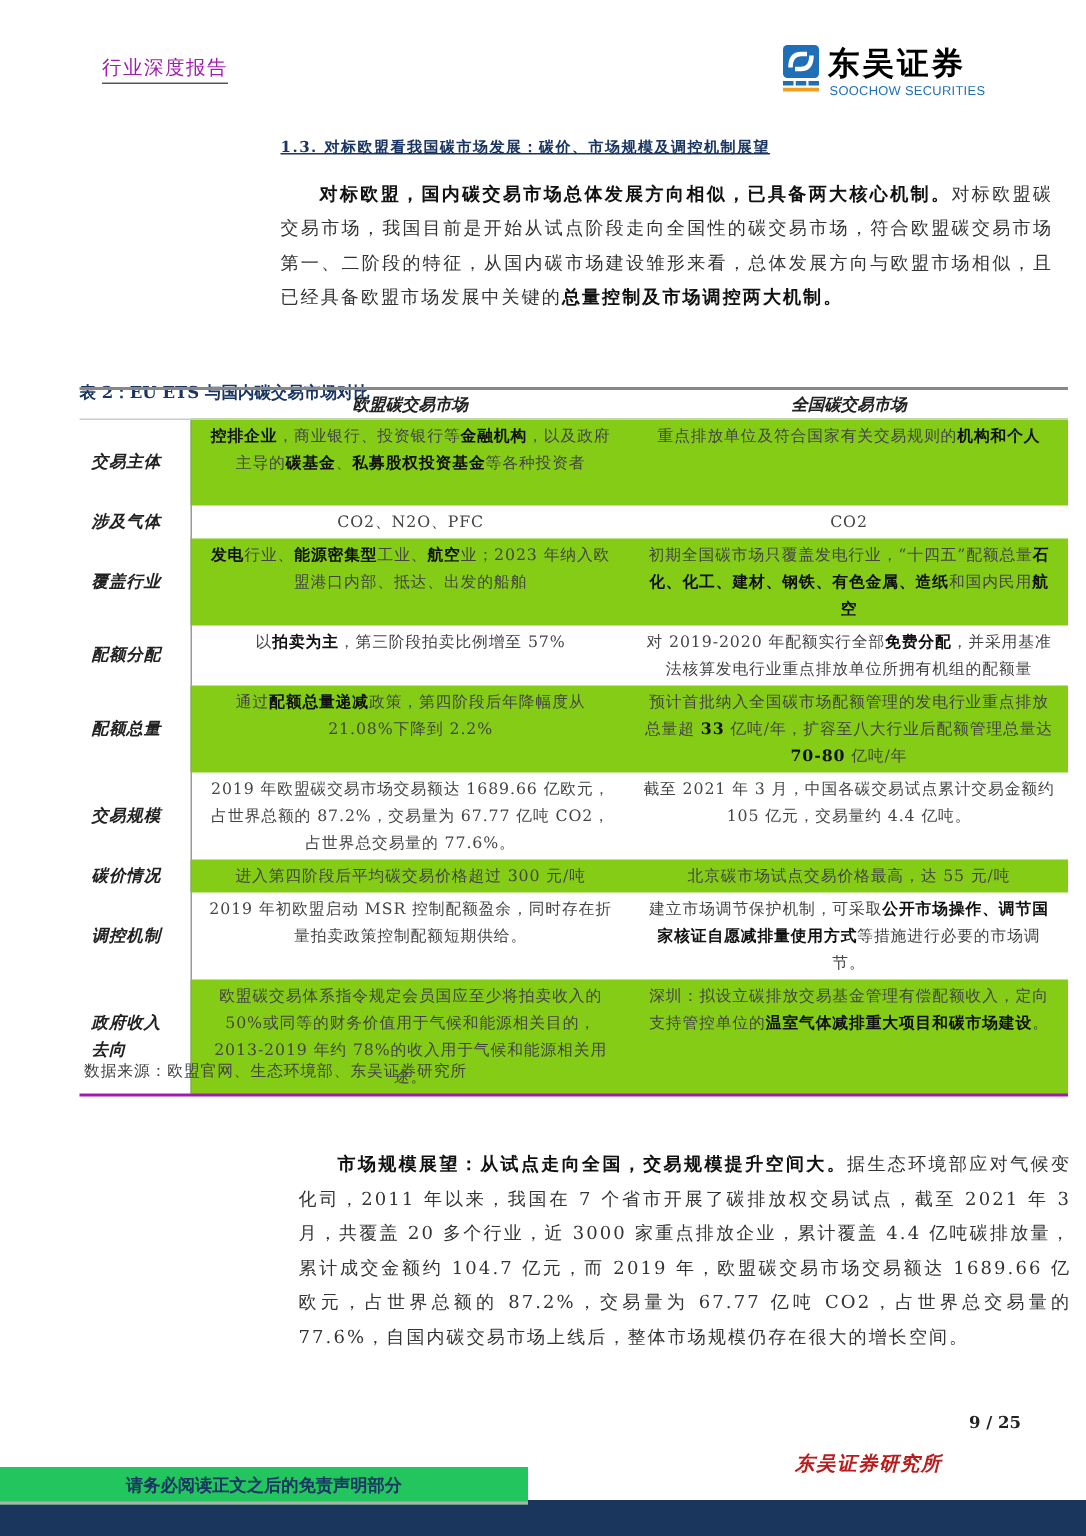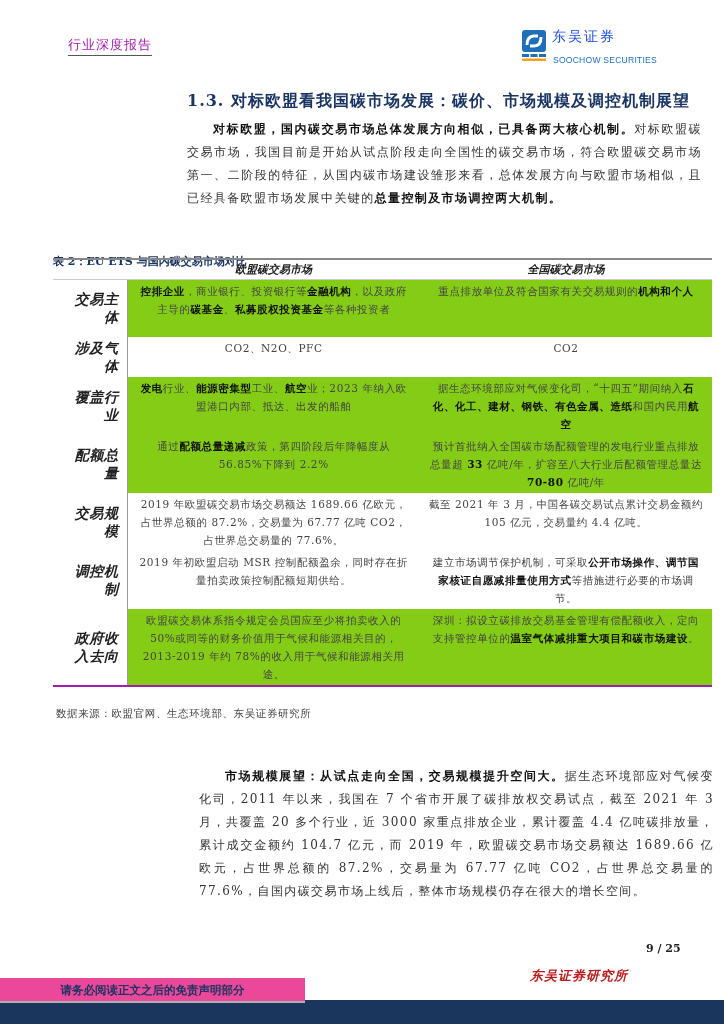--- a/index.html
+++ b/index.html
@@ -8,32 +8,32 @@
 
   .header-label {
     position: absolute; left: 68px; top: 36px;
     font-size: 13px; color: #a21caf; letter-spacing: 1px;
     border-bottom: 1px solid #555; padding-bottom: 1px;
   }
   .logo { position: absolute; left: 522px; top: 28px; width: 150px; height: 40px; }
   .logo-mark { position: absolute; left: 0; top: 2px; width: 24px; height: 32px; }
   .logo-cn {
     position: absolute; left: 30px; top: 0px;
-    font-family: "DejaVu Sans", sans-serif; font-weight: normal;
-    font-size: 14px; color: #1d4ed8; letter-spacing: 2px;
+    font-family: "DejaVu Sans", sans-serif; font-weight: bold;
+    font-size: 21px; color: #000000; letter-spacing: 2px;
   }
   .logo-en {
     position: absolute; left: 31px; top: 27px;
     font-family: "Liberation Sans", sans-serif;
     font-size: 8.6px; color: #1f6fb8; letter-spacing: 0.2px;
   }
 
   .section-title {
     position: absolute; left: 187px; top: 91px;
-    font-size: 16px; font-weight: bold; color: #1a3563; letter-spacing: 1px;
+    font-size: 10px; font-weight: bold; color: #1a3563; letter-spacing: 1px; text-decoration: underline;
   }
   .para {
     position: absolute; font-size: 12px; line-height: 23px; color: #333;
     letter-spacing: 1.4px; text-align: justify;
   }
   .para b { color: #111; }
   .para-1 { left: 187px; top: 118px; width: 515px; text-indent: 26px; }
   .para-2 { left: 187px; top: 765px; width: 515px; text-indent: 26px; margin-left: 12px; }
 
   .table-caption {
@@ -45,40 +45,40 @@
     border-collapse: collapse; font-size: 10.5px; color: #444;
     border-top: 2px solid #888;
   }
   .cmp-table th {
     font-style: italic; font-weight: bold; color: #222; height: 20px;
     font-size: 11px; text-align: center; border-bottom: 1px solid #ccc;
   }
   .cmp-table td { padding: 2px 8px; line-height: 18px; vertical-align: top; text-align: center; letter-spacing: 0.6px; }
   .cmp-table td.rowhead {
     width: 74px; font-style: italic; font-weight: bold; color: #222;
-    vertical-align: middle; text-align: right; border-right: 1px solid #999; font-size: 14px;
+    vertical-align: middle; text-align: left; border-right: 1px solid #999; font-size: 11px;
   }
   .cmp-table td.eu { width: 293px; }
   .cmp-table tr.shade td.eu, .cmp-table tr.shade td.cn { background: #84cc16; }
   .cmp-table b { color: #111; }
   .cmp-table tr.last td { border-bottom: 2px solid #a21caf; }
   .source {
     position: absolute; left: 56px; top: 707px; font-size: 10.5px; color: #444; letter-spacing: 0.6px;
   }
 
   .page-num {
     position: absolute; left: 646px; top: 942px; font-size: 11px; font-weight: bold; color: #222;
   }
   .footer-org {
     position: absolute; left: 530px; top: 967px; font-size: 13px; font-weight: bold; color: #b91c1c; letter-spacing: 1px; font-style: italic;
   }
   .footer-band { position: absolute; left: 0; top: 1000px; width: 724px; height: 24px; background: #1b365d; }
   .footer-disclaimer {
-    position: absolute; left: 0; top: 978px; width: 305px; height: 25px;
-    background: #ec4899; border-bottom: 2px solid #b0b0b0;
+    position: absolute; left: 0; top: 978px; width: 352px; height: 25px;
+    background: #22c55e; border-bottom: 2px solid #b0b0b0;
     font-size: 11.5px; font-weight: bold; color: #1a3563; text-align: center; line-height: 25px;
   }
 </style>
 </head>
 <body>
 
 <div class="header-label">行业深度报告</div>
 
 <div class="logo">
   <svg class="logo-mark" viewBox="0 0 24 32">
@@ -114,31 +114,41 @@
         <td class="cn"><span>重点排放单位及符合国家有关交易规则的</span><b>机构和个人</b></td>
       </tr>
       <tr>
         <td class="rowhead" style="height: 18px;">涉及气体</td>
         <td class="eu"><span>CO2、N2O、PFC</span></td>
         <td class="cn"><span>CO2</span></td>
       </tr>
       <tr class="shade">
         <td class="rowhead" style="height: 58px;">覆盖行业</td>
         <td class="eu"><b>发电</b><span>行业、</span><b>能源密集型</b><span>工业、</span><b>航空</b><span>业；2023 年纳入欧盟港口内部、抵达、出发的船舶</span></td>
-        <td class="cn"><span>据生态环境部应对气候变化司，“十四五”期间纳入</span><b>石化、化工、建材、钢铁、有色金属、造纸</b><span>和国内民用</span><b>航空</b></td>
+        <td class="cn"><span>初期全国碳市场只覆盖发电行业，“十四五”配额总量</span><b>石化、化工、建材、钢铁、有色金属、造纸</b><span>和国内民用</span><b>航空</b></td>
+      </tr>
+      <tr>
+        <td class="rowhead" style="height: 40px;">配额分配</td>
+        <td class="eu"><span>以</span><b>拍卖为主</b><span>，第三阶段拍卖比例增至 57%</span></td>
+        <td class="cn"><span>对 2019-2020 年配额实行全部</span><b>免费分配</b><span>，并采用基准法核算发电行业重点排放单位所拥有机组的配额量</span></td>
       </tr>
       <tr class="shade">
         <td class="rowhead" style="height: 58px;">配额总量</td>
-        <td class="eu"><span>通过</span><b>配额总量递减</b><span>政策，第四阶段后年降幅度从 56.85%下降到 2.2%</span></td>
+        <td class="eu"><span>通过</span><b>配额总量递减</b><span>政策，第四阶段后年降幅度从 21.08%下降到 2.2%</span></td>
         <td class="cn"><span>预计首批纳入全国碳市场配额管理的发电行业重点排放总量超 </span><b>33</b><span> 亿吨/年，扩容至八大行业后配额管理总量达 </span><b>70-80</b><span> 亿吨/年</span></td>
       </tr>
       <tr>
         <td class="rowhead" style="height: 58px;">交易规模</td>
         <td class="eu"><span>2019 年欧盟碳交易市场交易额达 1689.66 亿欧元，占世界总额的 87.2%，交易量为 67.77 亿吨 CO2，占世界总交易量的 77.6%。</span></td>
         <td class="cn"><span>截至 2021 年 3 月，中国各碳交易试点累计交易金额约 105 亿元，交易量约 4.4 亿吨。</span></td>
+      </tr>
+      <tr class="shade">
+        <td class="rowhead" style="height: 18px;">碳价情况</td>
+        <td class="eu"><span>进入第四阶段后平均碳交易价格超过 300 元/吨</span></td>
+        <td class="cn"><span>北京碳市场试点交易价格最高，达 55 元/吨</span></td>
       </tr>
       <tr>
         <td class="rowhead" style="height: 58px;">调控机制</td>
         <td class="eu"><span>2019 年初欧盟启动 MSR 控制配额盈余，同时存在折量拍卖政策控制配额短期供给。</span></td>
         <td class="cn"><span>建立市场调节保护机制，可采取</span><b>公开市场操作、调节国家核证自愿减排量使用方式</b><span>等措施进行必要的市场调节。</span></td>
       </tr>
       <tr class="shade last">
         <td class="rowhead" style="height: 72px;">政府收入去向</td>
         <td class="eu"><span>欧盟碳交易体系指令规定会员国应至少将拍卖收入的 50%或同等的财务价值用于气候和能源相关目的，2013-2019 年约 78%的收入用于气候和能源相关用途。</span></td>
         <td class="cn"><span>深圳：拟设立碳排放交易基金管理有偿配额收入，定向支持管控单位的</span><b>温室气体减排重大项目和碳市场建设</b><span>。</span></td>

